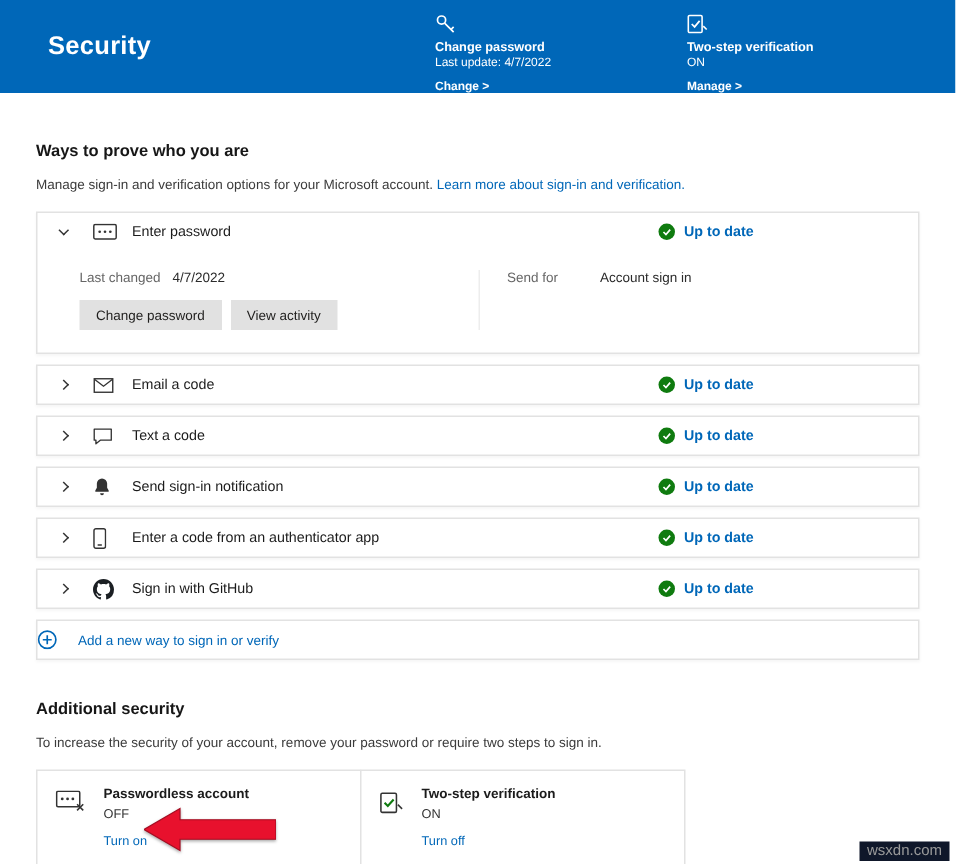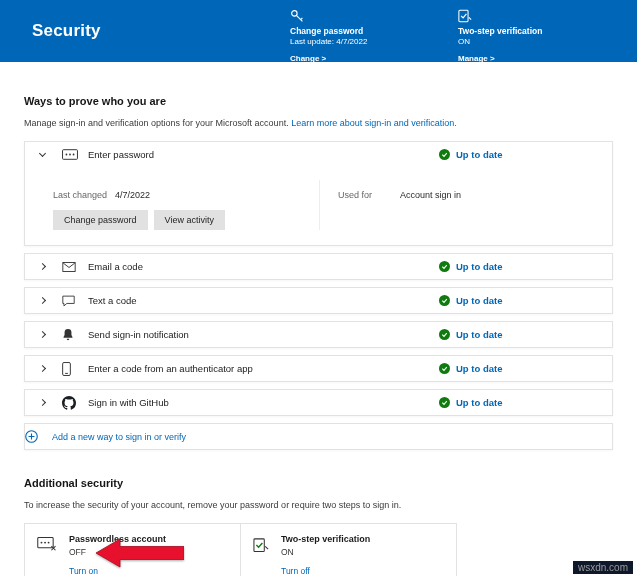--- a/index.html
+++ b/index.html
@@ -42,21 +42,21 @@
   .status { position:absolute; left:414px; top:0; height:100%;
     display:flex; align-items:center; gap:6px; }
   .check { width:11px; height:11px; border-radius:50%; background:#0f7b0f;
     display:flex; align-items:center; justify-content:center; flex:0 0 auto; }
   .status-text { font-size:9.5px; font-weight:700; color:#0067b8; }
 
   
   .row-body { display:flex; padding:13px 12px 15px 28px; }
   .col-left { width:266px; }
   .kv { font-size:9px; }
-  .kv .k { display:inline-block; width:62px; color:#666;margin-top:10px; }
+  .kv .k { display:inline-block; width:62px; color:#666; }
   .kv .v { color:#2b2b2b; }
   .btns { margin-top:10px; display:flex; gap:6px; }
   .btns button { font-family:"Liberation Sans", sans-serif; font-size:9px; color:#201f1e;
     background:#e1e1e1; border:none; padding:5px 11px; cursor:pointer; }
   .col-right { flex:1; border-left:1px solid #ededed; padding-left:18px; }
 
   
   .row-add { display:flex; align-items:center; height:27px; gap:14px;
     border:1px solid #e2e2e2; margin-bottom:0; box-shadow:0 1px 2px rgba(0,0,0,.04); cursor:pointer; }
   .row-add .add-label { font-size:9px; color:#0067b8; }
@@ -144,21 +144,21 @@
         <div class="kv">
           <span class="k">Last changed</span><span class="v">4/7/2022</span>
         </div>
         <div class="btns">
           <button>Change password</button>
           <button>View activity</button>
         </div>
       </div>
       <div class="col-right">
         <div class="kv">
-          <span class="k">Used for</span><span class="v">Account sign in</span>
+          <span class="k">Send for</span><span class="v">Account sign in</span>
         </div>
       </div>
     </div>
   </section>
 
   <section class="row">
     <div class="row-head">
       <span class="chev-wrap">
           <span class="chev right"></span>
         </span>

